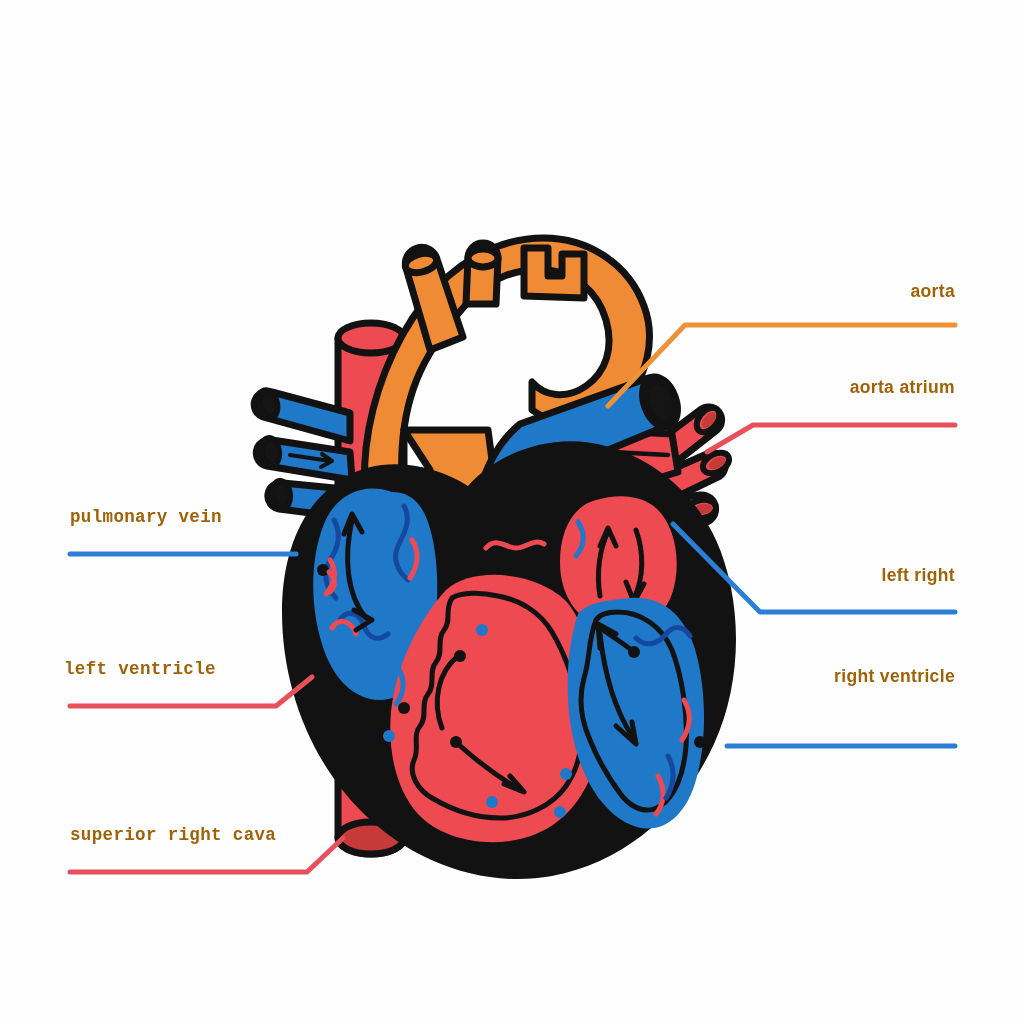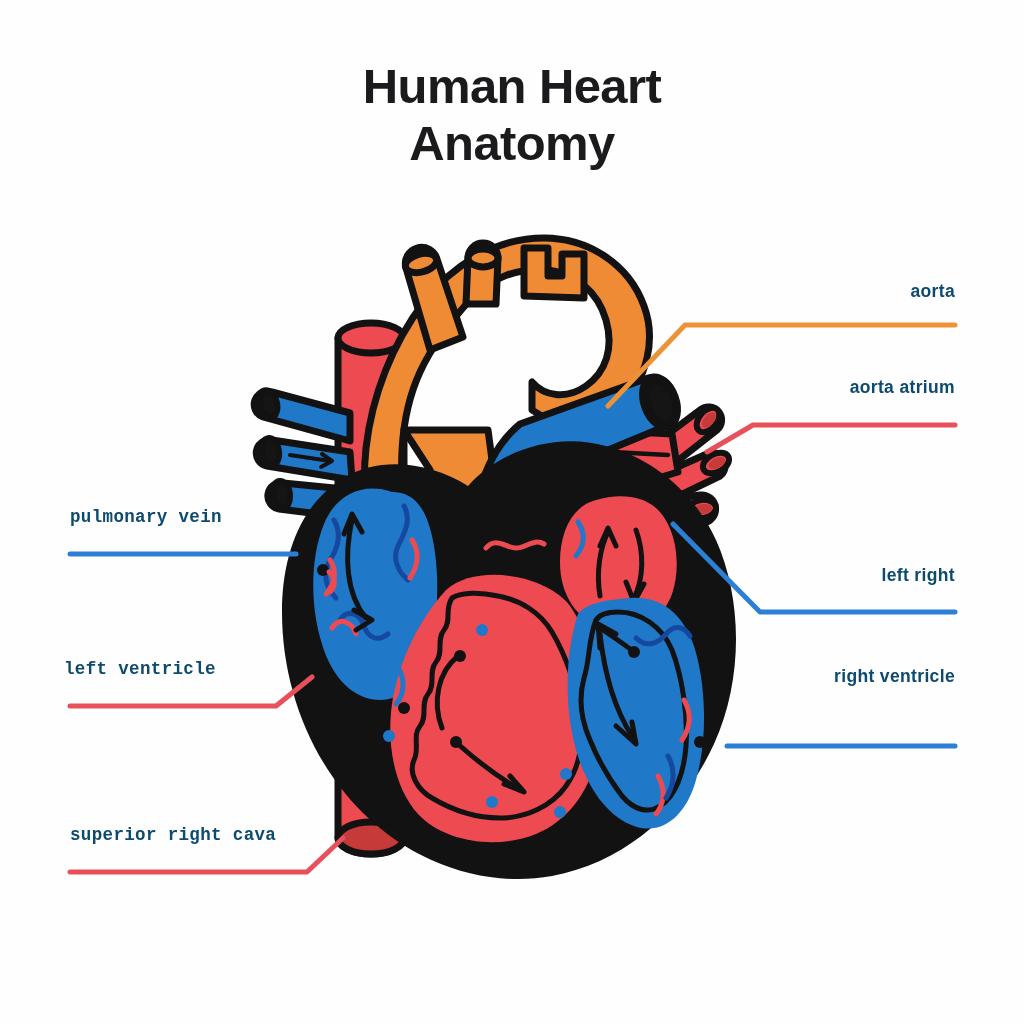--- a/index.html
+++ b/index.html
@@ -42,35 +42,31 @@
     top: 0;
     width: 1024px;
     height: 1024px;
   }
   .lbl {
     position: absolute;
     font-family: "Liberation Sans", sans-serif;
     font-weight: bold;
     font-size: 17.5px;
     letter-spacing: 0.35px;
-    color: #0c4a6e;
+    color: #a16207;
     white-space: nowrap;
   }
   .lbl.right { text-align: right; }
   .lbl.left  { text-align: center; font-family: Liberation Mono, monospace; }
 </style>
 </head>
 <body style="background: rgb(254, 254, 254);">
 
 <div id="page" style="background: rgb(254, 254, 254);">
 
-  <div id="title-block">
-    <span class="title-line">Human Heart</span>
-    <span class="title-line">Anatomy</span>
-  </div>
 
   <svg id="figure" viewBox="0 0 1024 1024" xmlns="http://www.w3.org/2000/svg">
 
     <g>
 
       <g>
         <path d="M338 338 h66 v500 a33 16 0 0 1 -66 0 z" fill="#EE4A52" stroke="#121212" stroke-width="7" stroke-linejoin="round"></path>
         <ellipse cx="371" cy="838" rx="33" ry="16" fill="#C63A3A" stroke="#121212" stroke-width="7"></ellipse>
         <ellipse cx="371" cy="338" rx="33" ry="15" fill="#EE4A52" stroke="#121212" stroke-width="7"></ellipse>
       </g>

